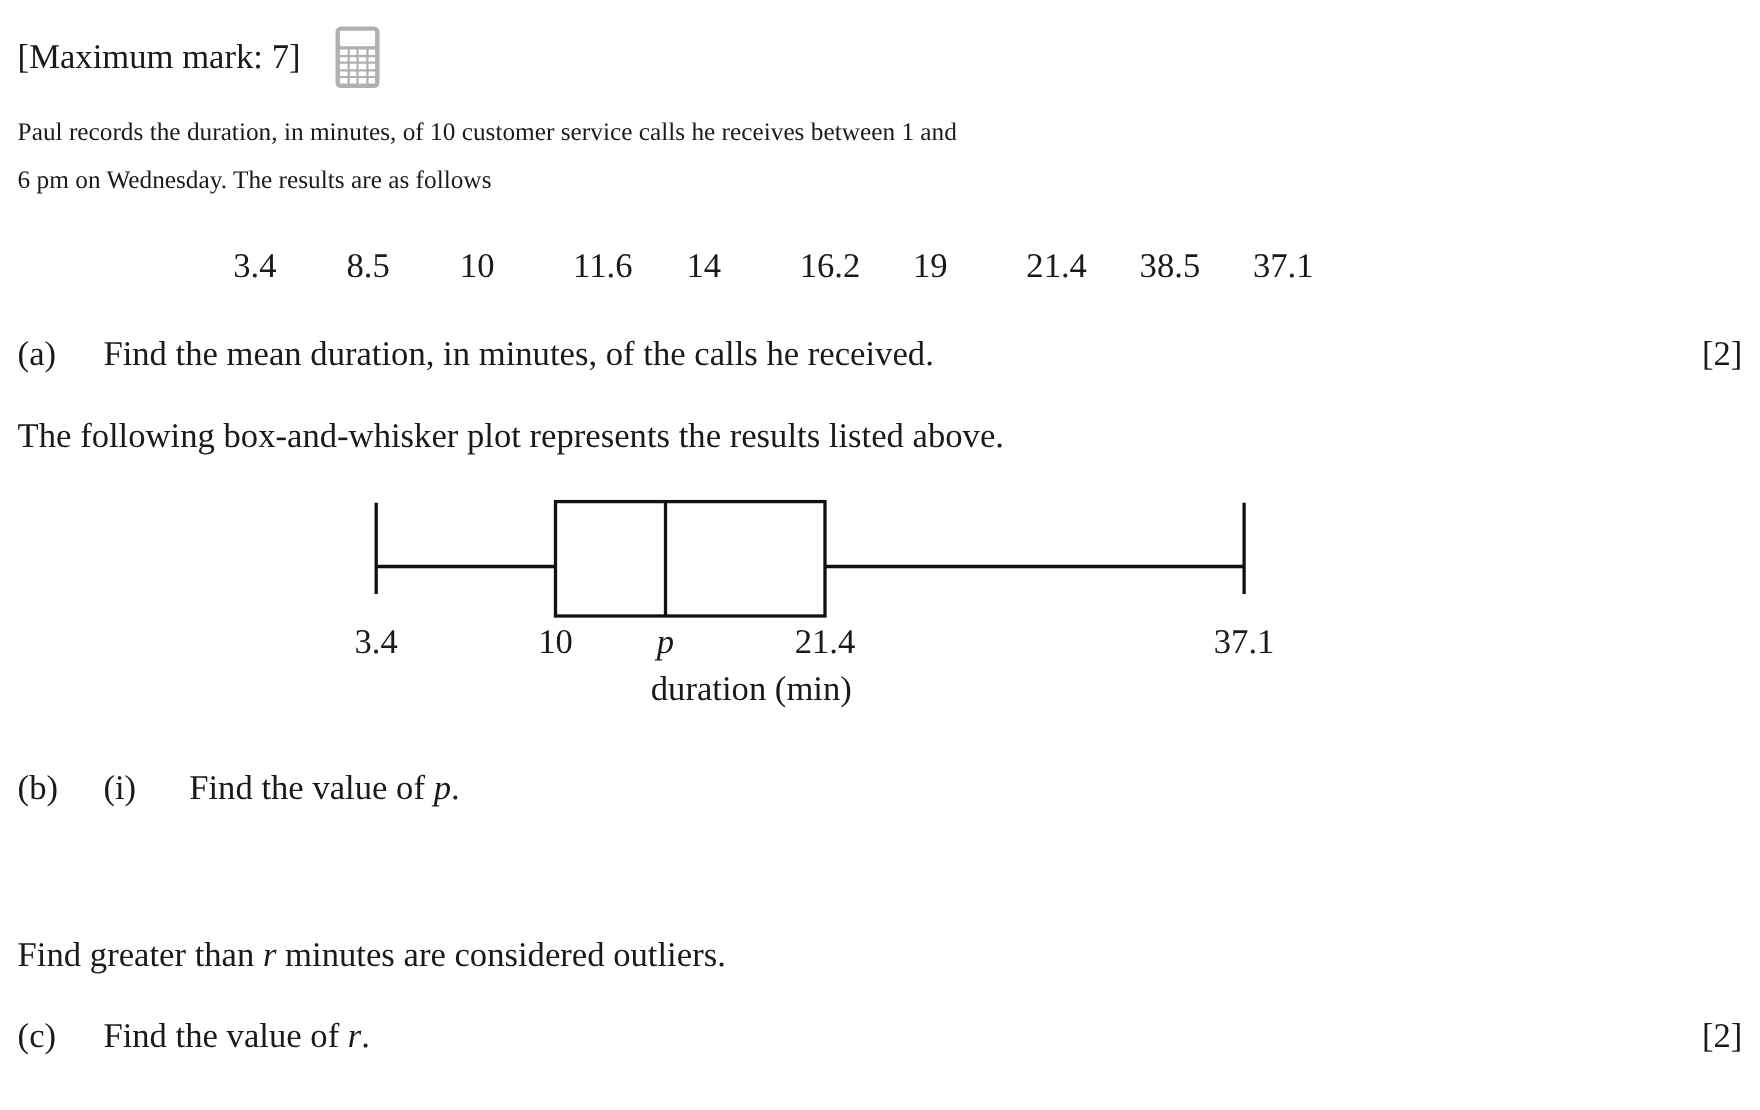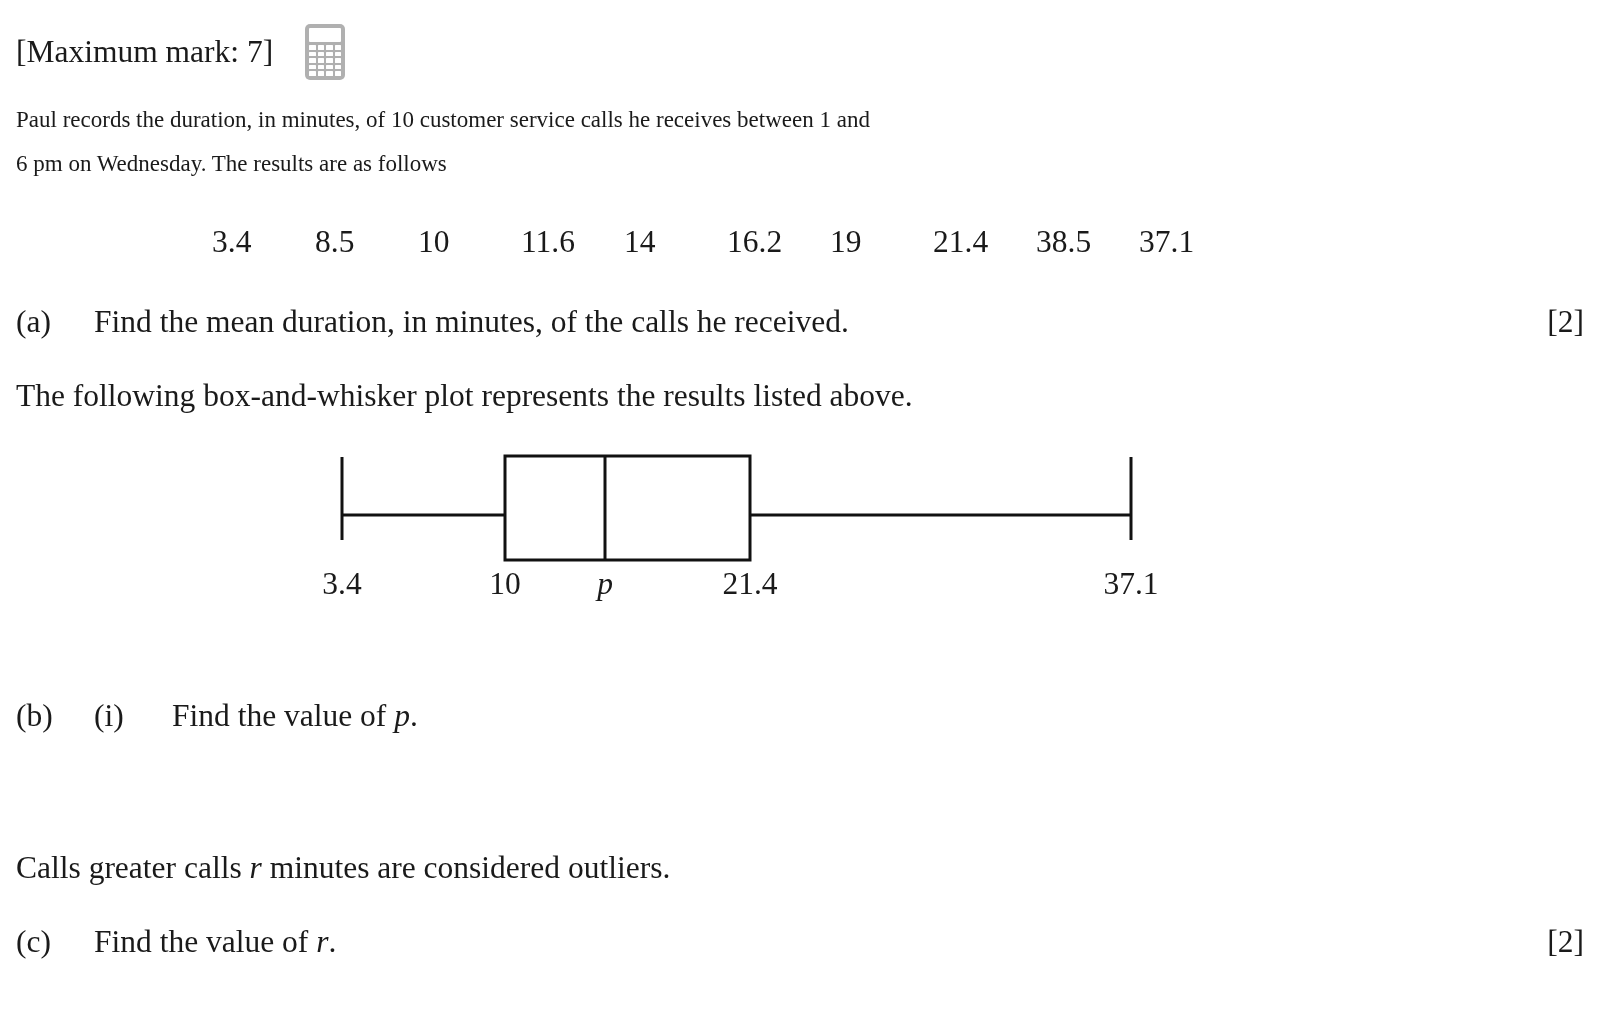--- a/index.html
+++ b/index.html
@@ -223,29 +223,30 @@
 
       <line x1="831" y1="17" x2="831" y2="100" stroke="#111" stroke-width="3"></line>
     </svg>
 
     <span class="bp-label" style="left: 42px;  top: 126px;">3.4</span>
     <span class="bp-label" style="left: 205px; top: 126px;">10</span>
     <span class="bp-label it" style="left: 305px; top: 126px;">p</span>
     <span class="bp-label" style="left: 450px; top: 126px;">21.4</span>
     <span class="bp-label" style="left: 831px; top: 126px;">37.1</span>
 
+    <span id="bp-axis-title">duration (min)</span>
   </div>
 
   <div class="q-row" style="top: 694px;">
     <span class="q-label">(b)</span><span class="q-sublabel">(i)</span><span class="q-text">Find the value of </span><span class="it">p</span><span>.</span>
   </div>
 
 
   <div class="q-row" style="top: 846px;">
-    <span>Calls greater calls </span><span class="it">r</span><span> minutes are considered outliers.</span>
+    <span>Find greater than </span><span class="it">r</span><span> minutes are considered outliers.</span>
   </div>
 
   <div class="q-row" style="top: 920px;">
     <span class="q-label">(c)</span><span class="q-text">Find the value of </span><span class="it">r</span><span>.</span>
     <span class="marks">[2]</span>
   </div>
 
 </div>
 
 </body></html>

